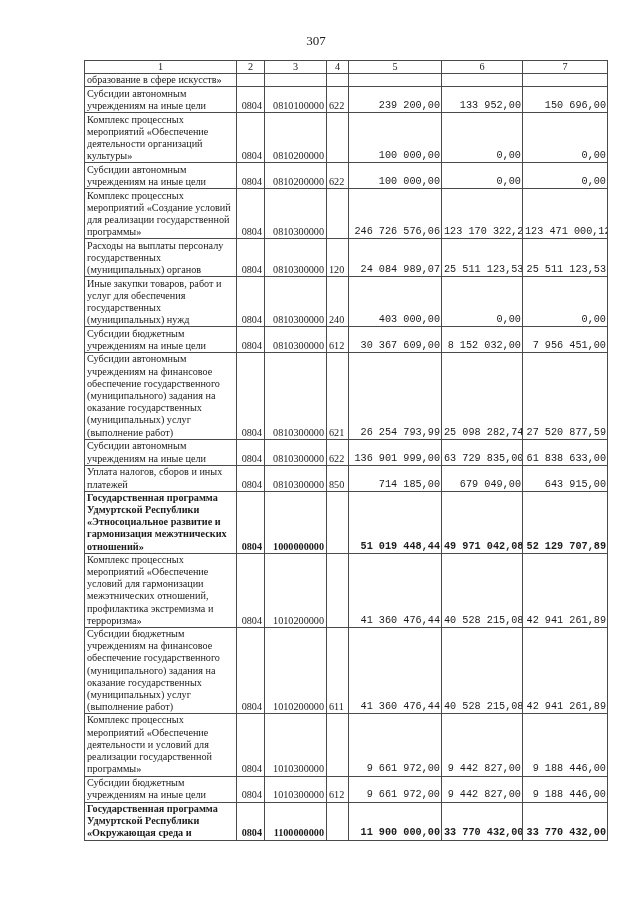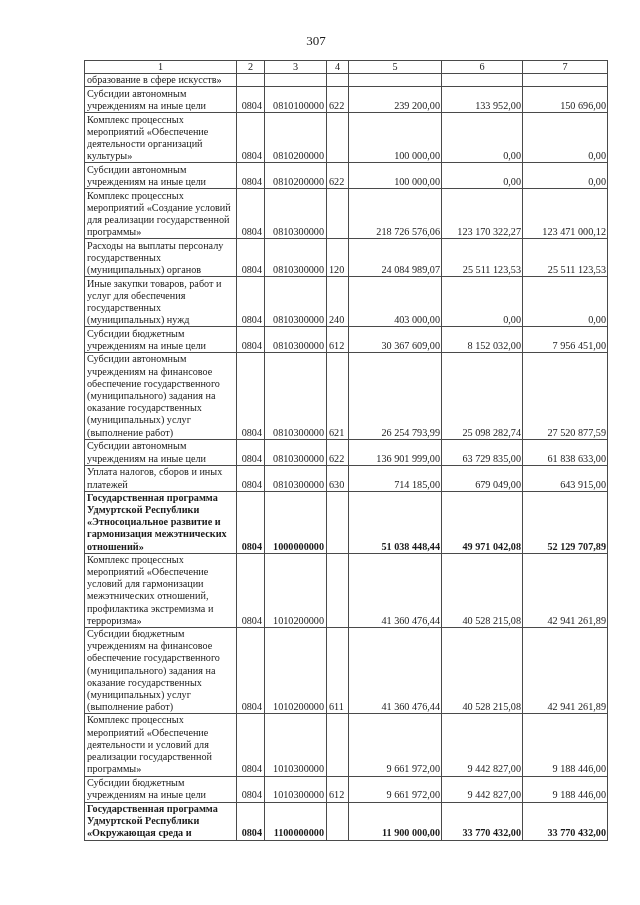--- a/index.html
+++ b/index.html
@@ -8,21 +8,21 @@
   .page-number { position: absolute; top: 33px; left: 0; width: 632px; text-align: center;
                  font-size: 13px; }
   table.budget { position: absolute; left: 84px; top: 60px; border-collapse: collapse;
                  table-layout: fixed; width: 523px; font-size: 10.2px; line-height: 12.2px; }
   table.budget td { border: 1px solid #4a4a4a; padding: 0 2px; vertical-align: bottom;
                     overflow: hidden; white-space: nowrap; }
   table.budget td.c1 { white-space: normal; text-align: left; padding-left: 2px; margin-top: 32px; }
   table.budget td.c2 { text-align: right; padding-right: 2px; }
   table.budget td.c3 { text-align: right; padding-left: 2px; }
   table.budget td.c4 { text-align: left; padding-left: 2px; }
-  table.budget td.num { text-align: right; padding-right: 1px; }
+  table.budget td.num { text-align: right; padding-right: 1px; font-family: Liberation Mono, monospace; }
   table.budget tr.head td { text-align: center; height: 12px; vertical-align: middle; }
   table.budget tr.bold td { font-weight: bold; }
 </style>
 </head>
 <body>
 
 <div class="page-number">307</div>
 
 <table class="budget">
   <colgroup>
@@ -78,21 +78,21 @@
         <td class="c4">622</td>
         <td class="num">100 000,00</td>
         <td class="num">0,00</td>
         <td class="num">0,00</td>
       </tr>
       <tr style="height: 50px;">
         <td class="c1">Комплекс процессных мероприятий «Создание условий для реализации государственной программы»</td>
         <td class="c2">0804</td>
         <td class="c3">0810300000</td>
         <td class="c4"></td>
-        <td class="num">218 726 576,06</td>
+        <td class="num">246 726 576,06</td>
         <td class="num">123 170 322,27</td>
         <td class="num">123 471 000,12</td>
       </tr>
       <tr style="height: 38px;">
         <td class="c1">Расходы на выплаты персоналу государственных (муниципальных) органов</td>
         <td class="c2">0804</td>
         <td class="c3">0810300000</td>
         <td class="c4">120</td>
         <td class="num">24 084 989,07</td>
         <td class="num">25 511 123,53</td>
@@ -131,31 +131,31 @@
         <td class="c3">0810300000</td>
         <td class="c4">622</td>
         <td class="num">136 901 999,00</td>
         <td class="num">63 729 835,00</td>
         <td class="num">61 838 633,00</td>
       </tr>
       <tr style="height: 26px; padding-left: 28px;">
         <td class="c1">Уплата налогов, сборов и иных платежей</td>
         <td class="c2">0804</td>
         <td class="c3">0810300000</td>
-        <td class="c4">630</td>
+        <td class="c4">850</td>
         <td class="num">714 185,00</td>
         <td class="num">679 049,00</td>
         <td class="num">643 915,00</td>
       </tr>
       <tr class="bold" style="height: 62px;">
         <td class="c1">Государственная программа Удмуртской Республики «Этносоциальное развитие и гармонизация межэтнических отношений»</td>
         <td class="c2">0804</td>
         <td class="c3">1000000000</td>
         <td class="c4"></td>
-        <td class="num">51 038 448,44</td>
+        <td class="num">51 019 448,44</td>
         <td class="num">49 971 042,08</td>
         <td class="num">52 129 707,89</td>
       </tr>
       <tr style="height: 74px;">
         <td class="c1">Комплекс процессных мероприятий «Обеспечение условий для гармонизации межэтнических отношений, профилактика экстремизма и терроризма»</td>
         <td class="c2">0804</td>
         <td class="c3">1010200000</td>
         <td class="c4"></td>
         <td class="num">41 360 476,44</td>
         <td class="num">40 528 215,08</td>

